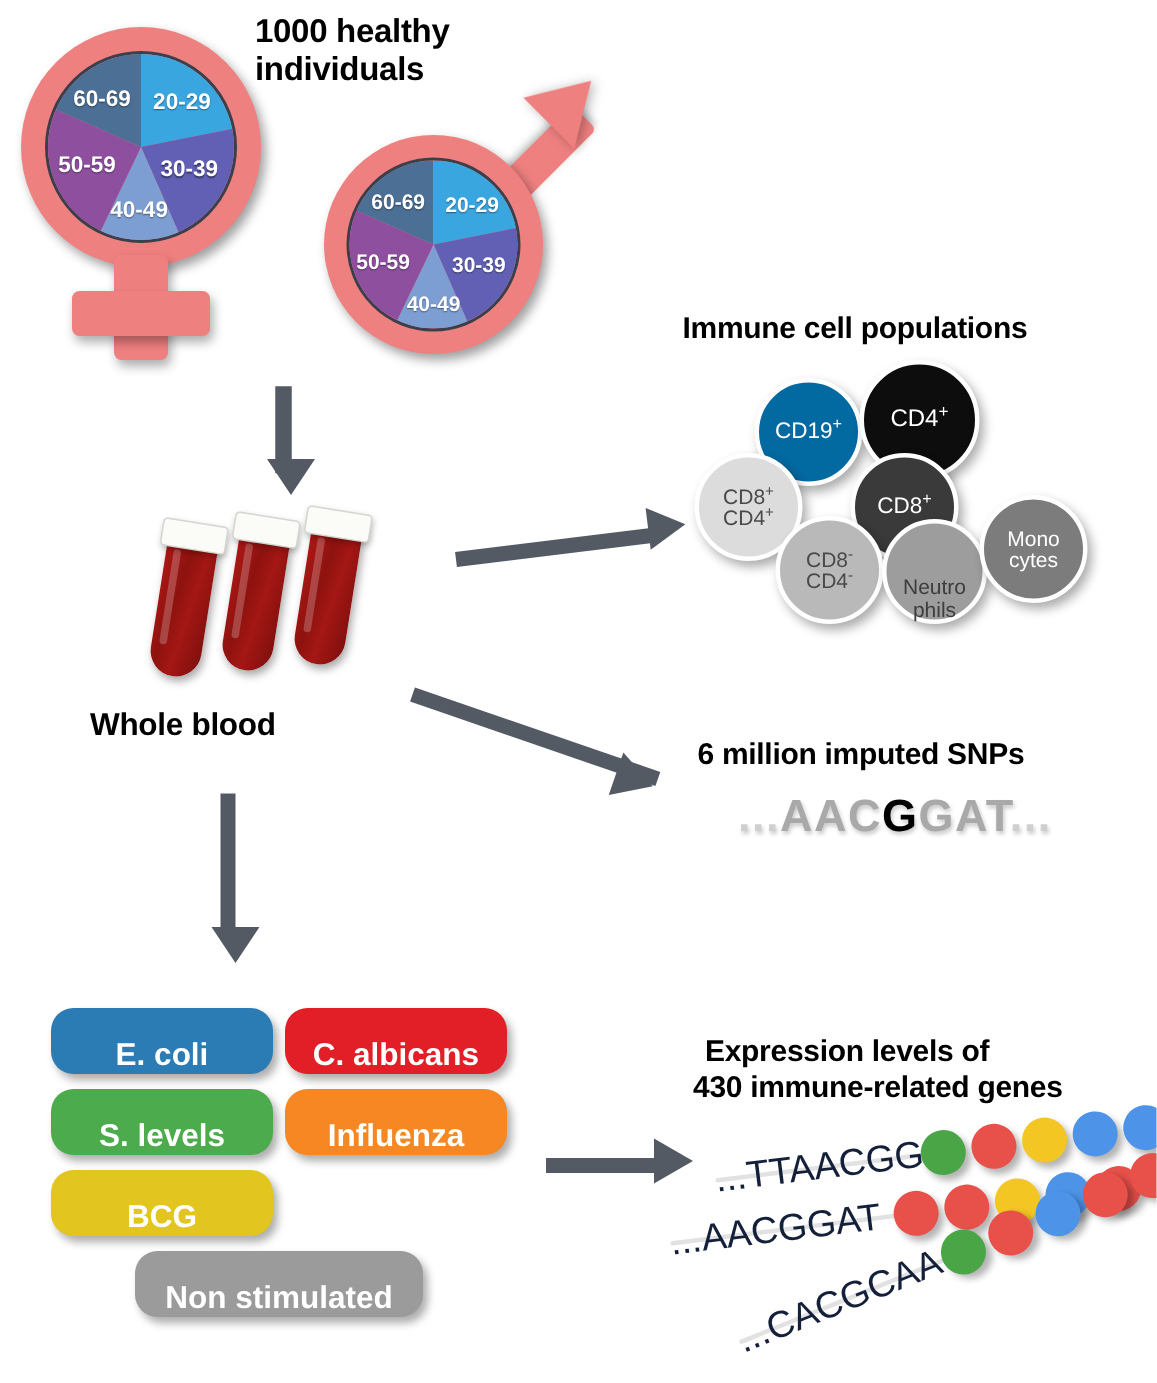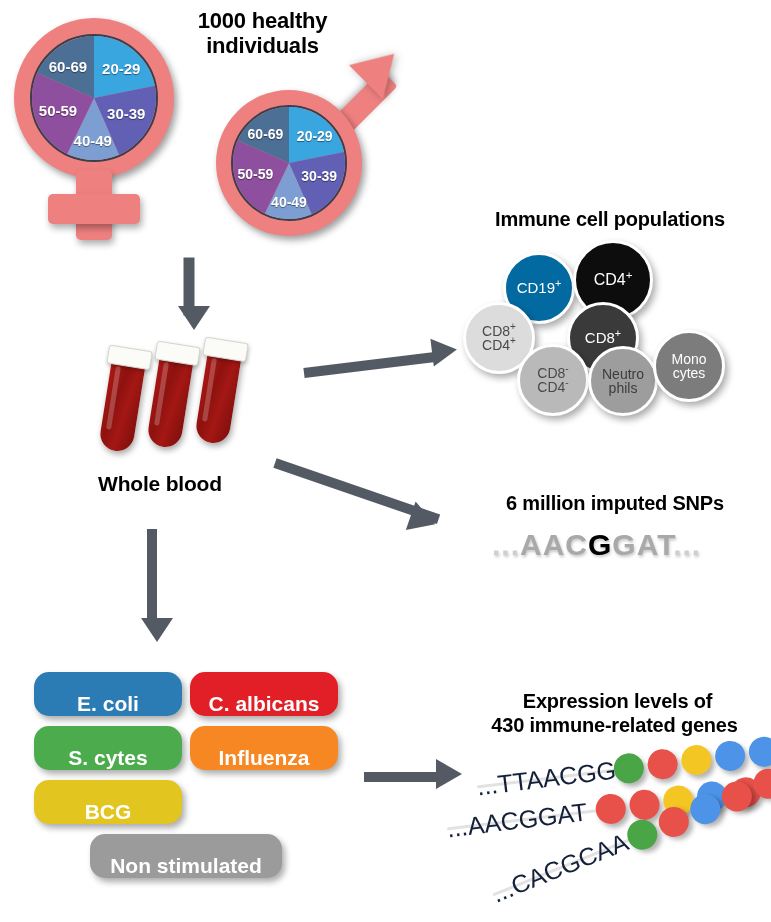--- a/index.html
+++ b/index.html
@@ -3,21 +3,21 @@
 <meta charset="utf-8">
 <style>
   html,body{margin:0;padding:0;background:#ffffff;}
   body{
     width:771px;height:922px;position:relative;overflow:hidden;
     font-family:"Liberation Sans","DejaVu Sans",sans-serif;
     -webkit-font-smoothing:antialiased;
   }
   .abs{position:absolute;}
   .hdr{
-    font-weight:bold;color:#000;text-align:center;line-height:1.15;
+    font-weight:bold;color:#000;text-align:left;line-height:1.15;
     letter-spacing:-0.2px;
   }
 
   
   .sym{position:absolute;}
   .sym .ring{
     position:absolute;border-radius:50%;background:#ef8080;
     box-shadow:3px 4px 7px rgba(0,0,0,.38);
   }
   .sym .stem-v{position:absolute;background:#ef8080;border-radius:5px;
@@ -202,21 +202,21 @@
 
   <div class="cell" style="left:112px;top:62px;width:72px;height:72px;background:#3a3a3a;color:#fff;font-size:15px;">
     <span>CD8<sup>+</sup></span>
   </div>
 
 
   <div class="cell" style="left:62px;top:104px;width:72px;height:72px;background:#b9b9b9;color:#4a4a4a;font-size:14px;">
     <span>CD8<sup>-</sup><br>CD4<sup>-</sup></span>
   </div>
 
-  <div class="cell" style="left:133px;top:106px;width:70px;height:70px;background:#9d9d9d;color:#3d3d3d;font-size:14px;">
+  <div class="cell" style="left:133px;top:106px;width:70px;height:70px;background:#9d9d9d;color:#3d3d3d;font-size:14px;align-items:flex-end;">
     <span>Neutro<br>phils</span>
   </div>
 
   <div class="cell" style="left:198px;top:90px;width:72px;height:72px;background:#7c7c7c;color:#fff;font-size:14px;">
     <span>Mono<br>cytes</span>
   </div>
 </div>
 
 <div>
   <div class="arrow-line" style="left:275px;top:458px;width:173px;height:10px;
@@ -243,21 +243,21 @@
 </div>
 
 <div class="abs" style="left:30px;top:672px;width:320px;height:220px;">
   <div class="pill" style="left:4px;top:0px;width:148px;height:44px;background:#2b7cb5;font-size:21px;">
     <span>E. coli</span>
   </div>
   <div class="pill" style="left:160px;top:0px;width:148px;height:44px;background:#e21f26;font-size:21px;">
     <span>C. albicans</span>
   </div>
   <div class="pill" style="left:4px;top:54px;width:148px;height:44px;background:#4cab4c;font-size:21px;">
-    <span>S. cytes</span>
+    <span>S. levels</span>
   </div>
   <div class="pill" style="left:160px;top:54px;width:148px;height:44px;background:#f68722;font-size:21px;">
     <span>Influenza</span>
   </div>
   <div class="pill" style="left:4px;top:108px;width:148px;height:44px;background:#e3c51f;font-size:21px;">
     <span>BCG</span>
   </div>
   <div class="pill" style="left:60px;top:162px;width:192px;height:44px;background:#9b9b9b;font-size:21px;">
     <span>Non stimulated</span>
   </div>

